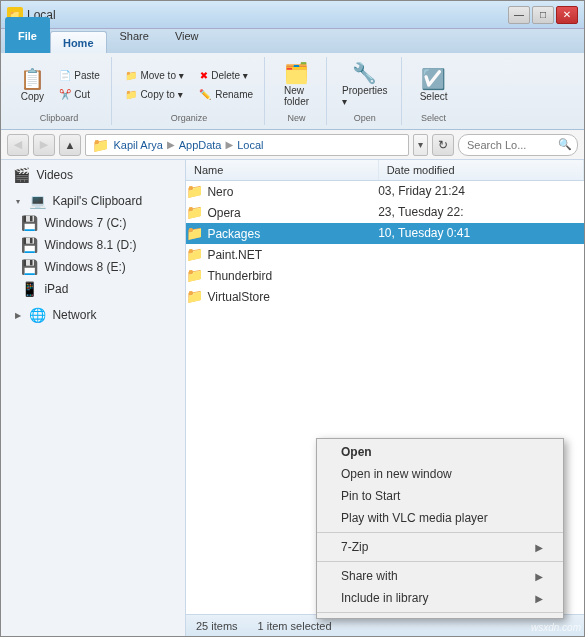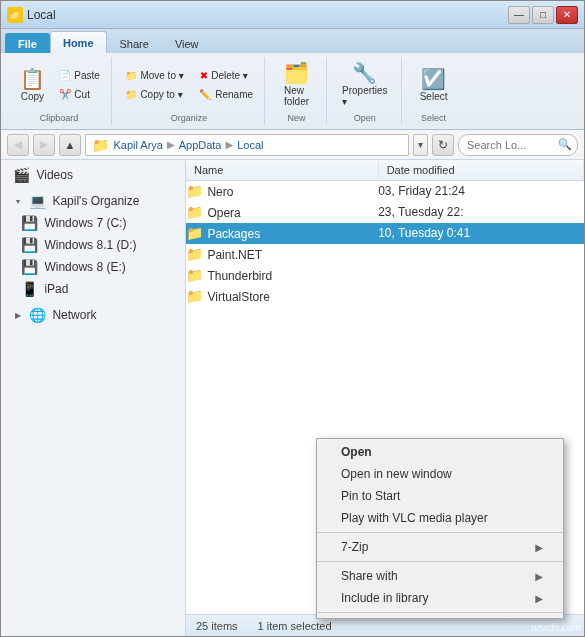--- a/index.html
+++ b/index.html
@@ -87,21 +87,21 @@
       align-items: flex-end;
     }
     .ribbon-tab {
       padding: 3px 12px;
       font-size: 11px;
       cursor: pointer;
       border: 1px solid transparent;
       border-bottom: none;
       border-radius: 3px 3px 0 0;
       color: #333;
-      height: 20px;
+      height: 36px;
       display: flex;
       align-items: center;
     }
     .ribbon-tab.active {
       background: linear-gradient(to bottom, #f8fbfe, #e8f0f8);
       border-color: #a8c0d8;
       font-weight: 600;
       color: #1a5a9a;
       height: 22px;
     }
@@ -545,21 +545,21 @@
       <div class="sidebar-item">
         <span class="sidebar-icon">🎬</span>
         <span>Videos</span>
       </div>
 
       <div class="sidebar-separator"></div>
 
       <div class="sidebar-item">
         <span class="sidebar-expand">▾</span>
         <span class="sidebar-icon">💻</span>
-        <span>Kapil's Organize</span>
+        <span>Kapil's Clipboard</span>
       </div>
       <div class="sidebar-item sidebar-indent1">
         <span class="sidebar-icon">💾</span>
         <span>Windows 7 (C:)</span>
       </div>
       <div class="sidebar-item sidebar-indent1">
         <span class="sidebar-icon">💾</span>
         <span>Windows 8.1 (D:)</span>
       </div>
       <div class="sidebar-item sidebar-indent1">

